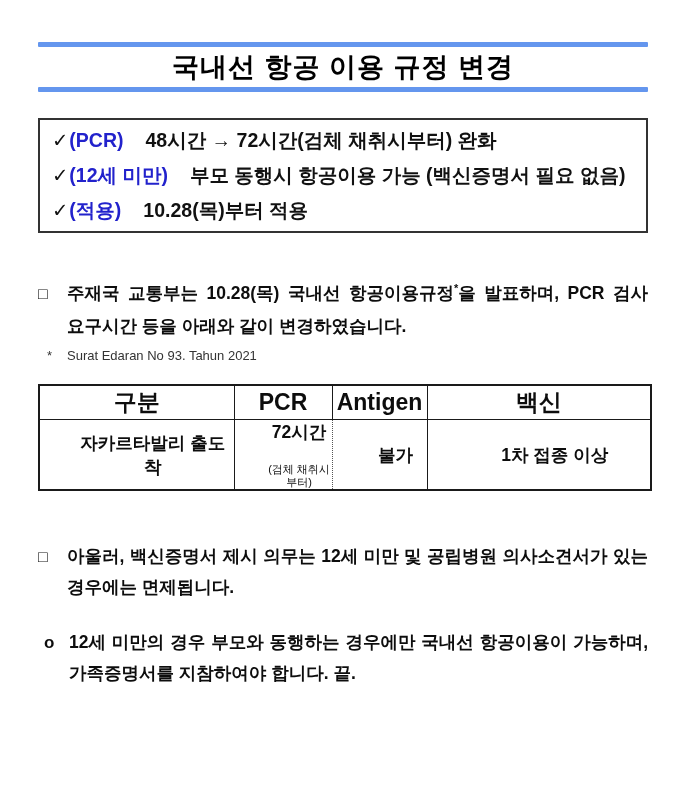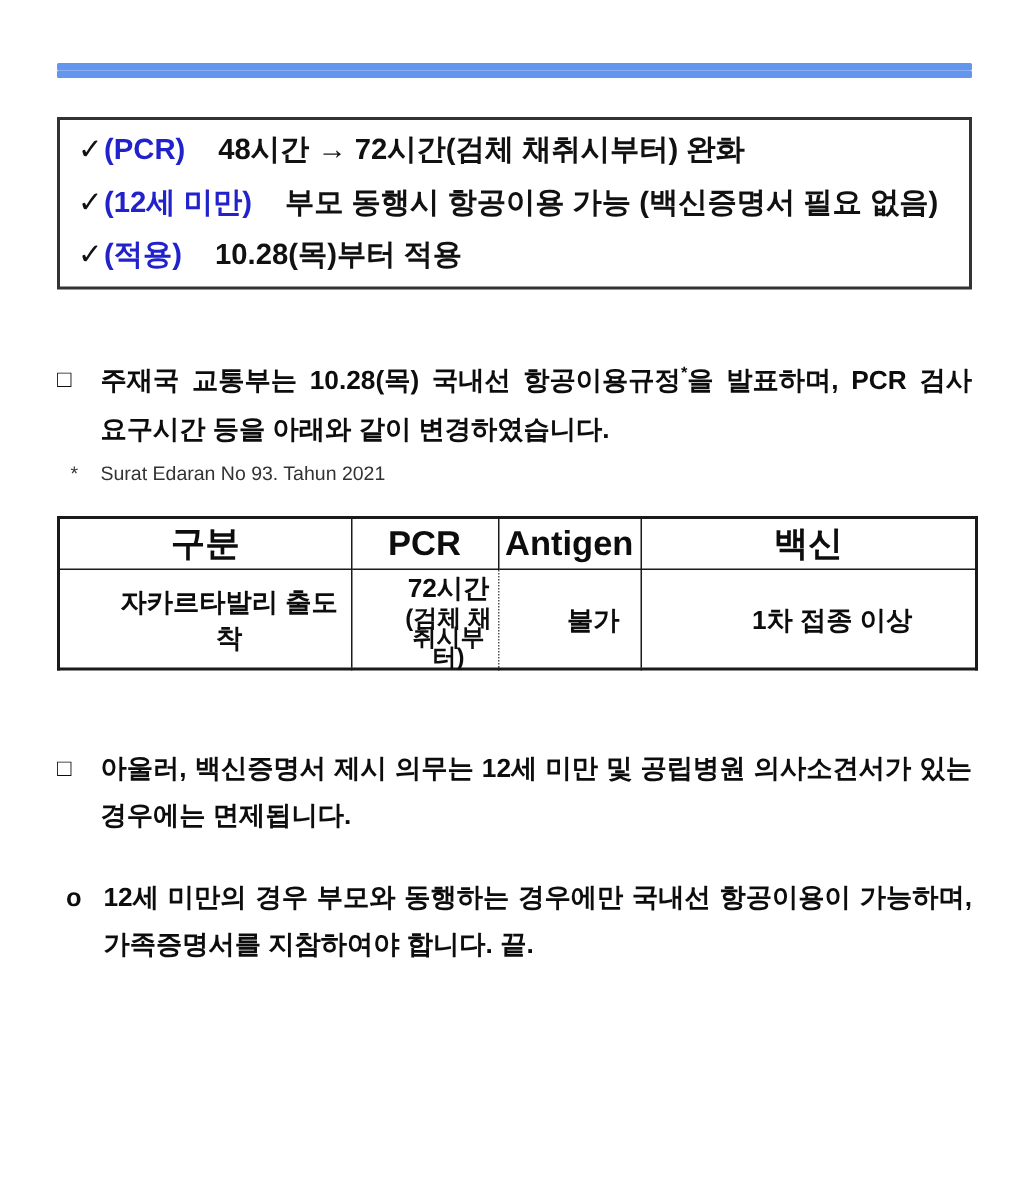--- a/index.html
+++ b/index.html
@@ -110,33 +110,34 @@
   .reg-table tr.row-1 td { height: 52px; padding-left: 32px; }
   .reg-table tr.row-2 td { height: 62px; }
   .reg-table col.c1 { width: 195px; }
   .reg-table col.c2 { width: 98px; }
   .reg-table col.c3 { width: 95px; }
   .reg-table col.c4 { width: 224px; }
   .reg-table tbody td.cell-pcr     { border-right: 1.5px dotted #555555; }
   .reg-table tbody td.cell-antigen { border-left:  1.5px dotted #555555; }
   .pcr-note {
     display: block;
-    font-size: 16px;
+    font-size: 11px;
     line-height: 13px;
-    margin-top: 2px;
-    font-weight: bold;
+    margin-top: 19px;
+    font-weight: normal;
   }
 </style>
 </head>
 <body>
 
 <div class="page">
   <div class="content">
 
     <div class="divider-bar bar-top"></div>
+    <h1 class="page-title">국내선 항공 이용 규정 변경</h1>
     <div class="divider-bar"></div>
 
     <div class="summary-box">
       <div class="summary-row">
         <span class="check-mark">✓</span><span class="kw-blue">(PCR)</span><span class="summary-text">48시간 → 72시간(검체 채취시부터) 완화</span>
       </div>
       <div class="summary-row">
         <span class="check-mark">✓</span><span class="kw-blue">(12세 미만)</span><span class="summary-text">부모 동행시 항공이용 가능 (백신증명서 필요 없음)</span>
       </div>
       <div class="summary-row">

